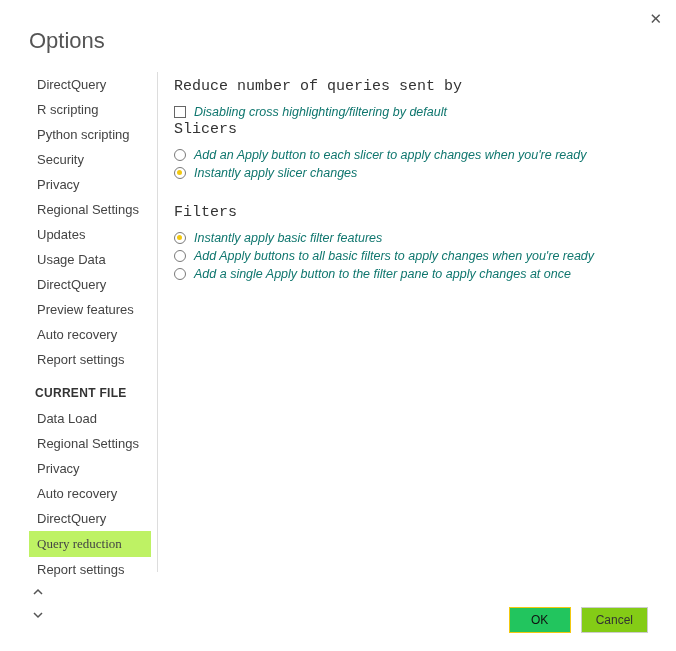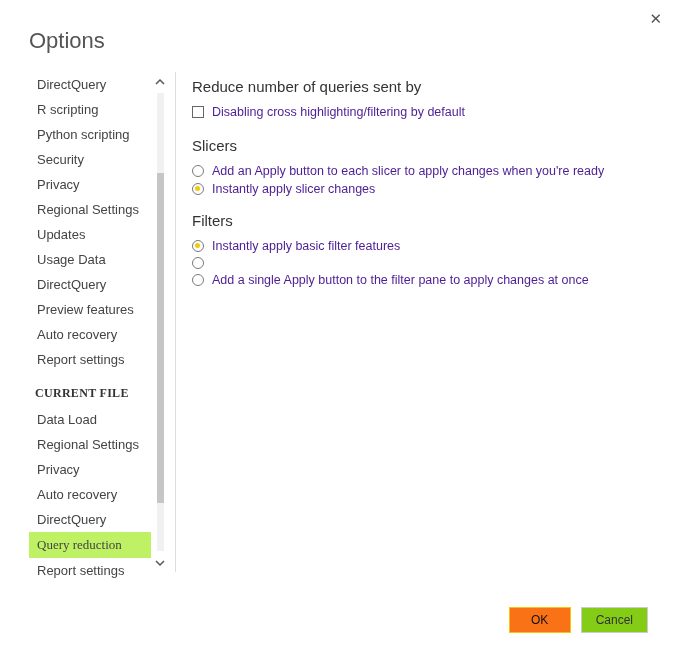--- a/index.html
+++ b/index.html
@@ -33,21 +33,21 @@
     font-weight: 400;
     color: #555;
     padding: 28px 0 8px 29px;
   }
   .body {
     display: flex;
     padding: 10px 0 0 29px;
   }
   .sidebar-wrap {
     display: flex;
-    flex-direction: row;
+    flex-direction: column;
     height: 500px;
   }
   .sidebar {
     width: 122px;
   }
   .scroll-col {
     width: 18px;
     position: relative;
     display: flex;
     flex-direction: column;
@@ -92,39 +92,40 @@
   .sidebar .item.selected {
     background: #bef264;
     font-family: Liberation Serif, serif;
   }
   .section-header {
     padding: 14px 4px 6px 6px;
     font-size: 12px;
     letter-spacing: 0.3px;
     color: #333;
     font-weight: 600;
-    font-family: Liberation Serif, serif;
   }
   .content {
     flex: 1;
     padding: 4px 20px 0 2px;
   }
   .group-title {
     font-size: 15px;
     color: #333;
     margin: 2px 0 8px 0;
     font-weight: 400;
+    font-family: Liberation Mono, monospace;
   }
   .row {
     display: flex;
     align-items: center;
     padding: 2px 0;
     gap: 8px;
-    color: #4c1d95;
+    color: #0f766e;
     font-size: 12.5px;
+    font-style: italic;
   }
   .chk {
     width: 12px;
     height: 12px;
     border: 1px solid #666;
     display: inline-block;
     flex-shrink: 0;
   }
   .radio {
     width: 12px;
@@ -156,21 +157,21 @@
   .btn {
     min-width: 62px;
     padding: 5px 14px;
     font-size: 12px;
     text-align: center;
     cursor: pointer;
     border: 1px solid #ccc;
     background: #84cc16;
   }
   .btn.primary {
-    background: #f97316;
+    background: #22c55e;
     border-color: #f2c811;
     color: #111;
   }
 </style>
 </head>
 <body>
 
 <div class="dialog">
 
   <div class="close-x">✕</div>
@@ -223,37 +224,38 @@
 
     <div class="divider"></div>
 
     <div class="content">
       <div class="group-title">Reduce number of queries sent by</div>
       <div class="row">
         <span class="chk"></span>
         <span>Disabling cross highlighting/filtering by default</span>
       </div>
 
-      <div class="group-title" style="margin-top:16px">Slicers</div>
+      <div class="group-title" style="margin-top:0">Slicers</div>
       <div class="row">
         <span class="radio"></span>
         <span>Add an Apply button to each slicer to apply changes when you're ready</span>
       </div>
       <div class="row">
         <span class="radio selected"></span>
         <span>Instantly apply slicer changes</span>
       </div>
 
-      <div class="group-title" style="margin-top:14px">Filters</div>
+      <div class="group-title" style="margin-top:22px">Filters</div>
       <div class="row">
         <span class="radio selected"></span>
         <span>Instantly apply basic filter features</span>
       </div>
       <div class="row">
         <span class="radio"></span>
+        <span>Add Apply buttons to all basic filters to apply changes when you're ready</span>
       </div>
       <div class="row">
         <span class="radio"></span>
         <span>Add a single Apply button to the filter pane to apply changes at once</span>
       </div>
     </div>
   </div>
 
   <div class="footer">
     <div class="btn primary">OK</div>

